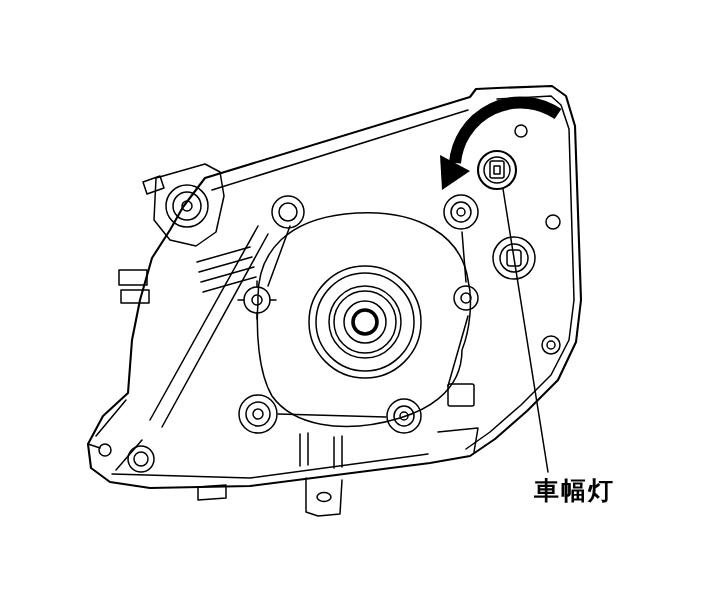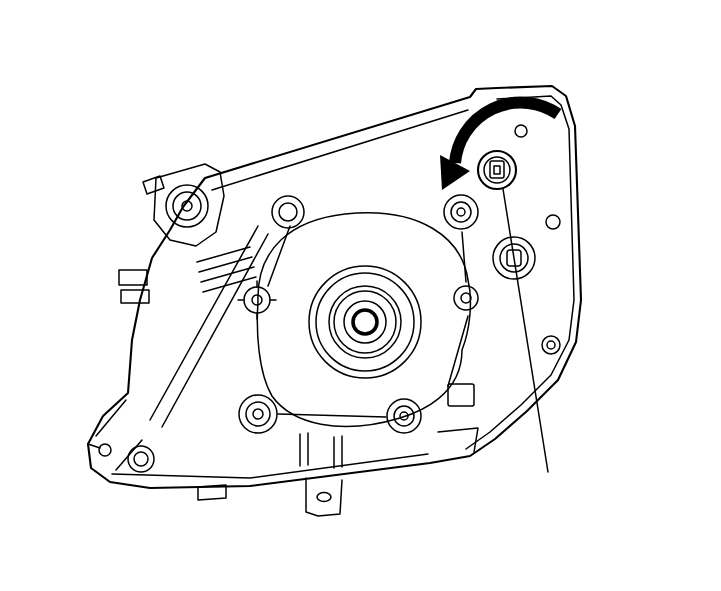--- a/index.html
+++ b/index.html
@@ -161,13 +161,14 @@
       <path class="ln" d="M342,436 L342,467"></path>
       <rect class="ln" x="448" y="384" width="26" height="22" rx="2"></rect>
       <path class="ln" d="M438,432 L478,428 L474,452"></path>
     </g>
 
     <g>
       <path class="ln" d="M503,189 L548,472"></path>
     </g>
   </svg>
 
+  <div class="lamp-label">車幅灯</div>
 </div>
 
 </body></html>

